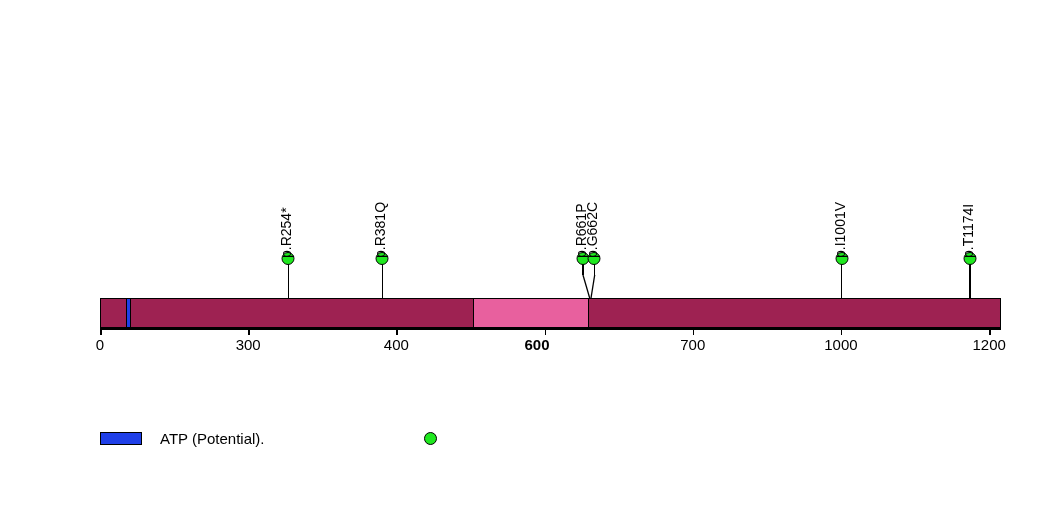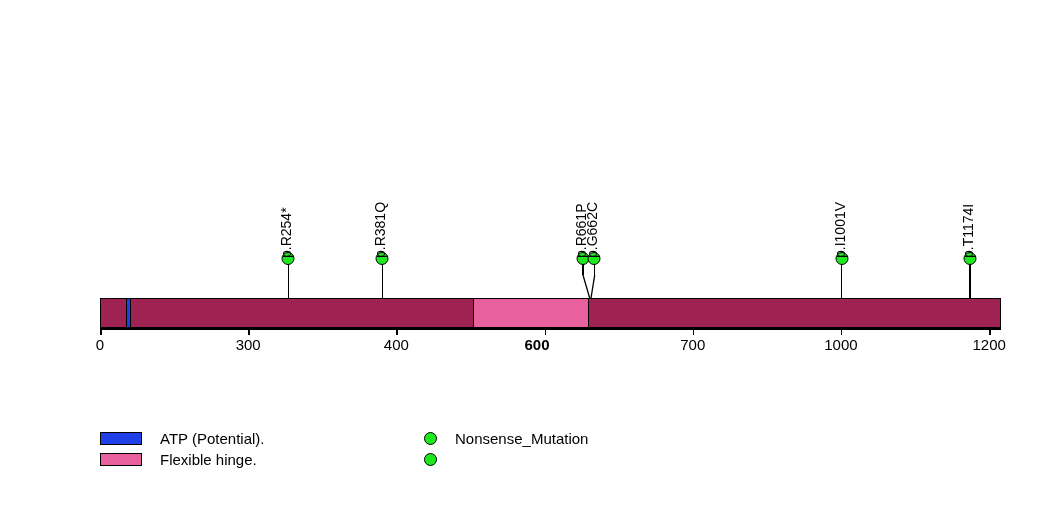--- a/index.html
+++ b/index.html
@@ -183,29 +183,21 @@
       <div class="axis-tick" style="left: 989.145px;"></div>
       <div class="axis-tick-label" style="left: 989.145px;">1200</div>
     </div>
 
   <div id="legend">
     <div class="legend-col" id="legend-domains" style="left:0px;">
         <div class="legend-row">
           <div class="legend-swatch-rect" style="background: rgb(31, 63, 232);"></div>
           <div class="legend-text">ATP (Potential).</div>
         </div>
-        <div class="legend-row">
-          <div class="legend-swatch-rect" style="background: rgb(232, 96, 158);"></div>
-          <div class="legend-text">Flexible hinge.</div>
-        </div>
       </div>
     <div class="legend-col" id="legend-mutations" style="left:310px;">
-        <div class="legend-row">
-          <div class="legend-swatch-dot" style="background: rgb(31, 232, 31);"></div>
-          <div class="legend-text">Nonsense_Mutation</div>
-        </div>
         <div class="legend-row">
           <div class="legend-swatch-dot" style="background: rgb(31, 232, 31);"></div>
         </div>
       </div>
   </div>
 
 </div>
 
 </body></html>

